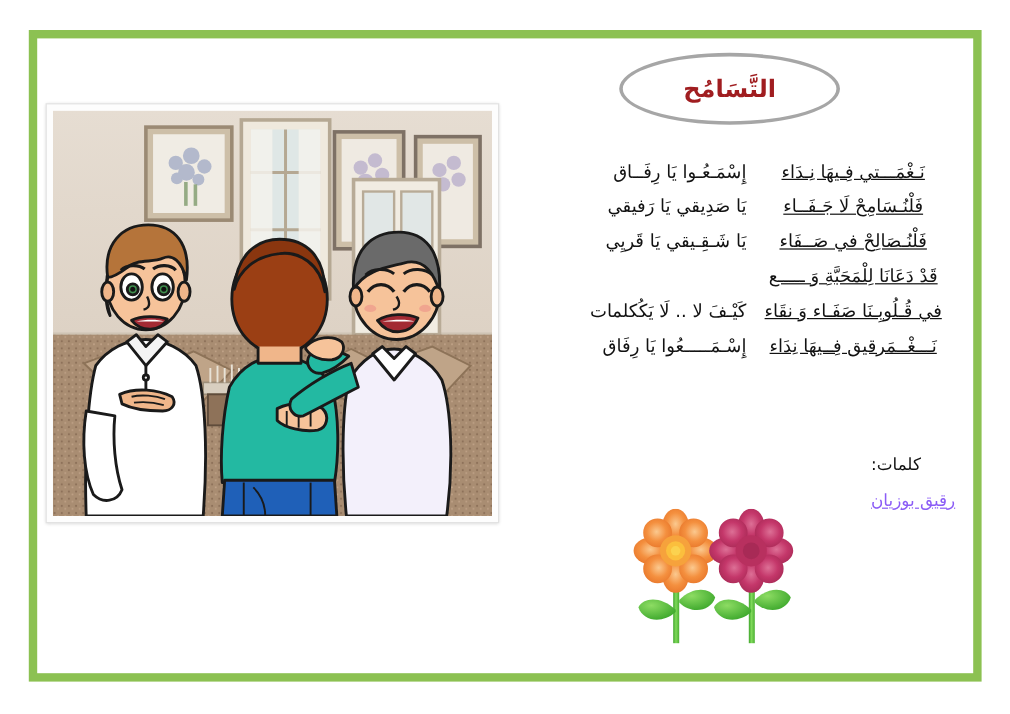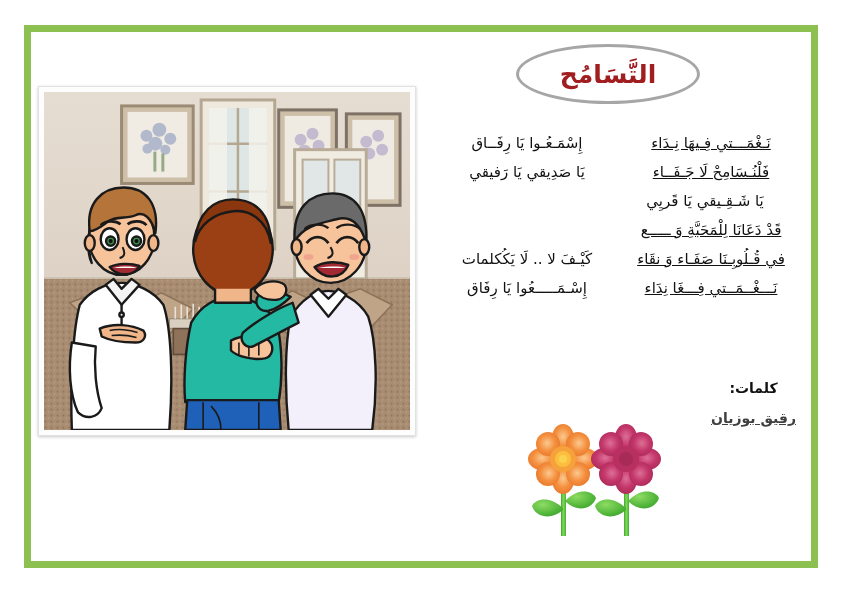--- a/index.html
+++ b/index.html
@@ -63,21 +63,21 @@
     background: #ffffff;
   }
   #title-text {
     position: absolute;
     inset: 0;
     display: flex;
     align-items: center;
     justify-content: center;
     color: #a01d20;
     font-family: "DejaVu Sans", "Liberation Sans", sans-serif;
-    font-size: 25px;
+    font-size: 20px;
     font-weight: bold;
     direction: rtl;
     letter-spacing: 0.5px;
   }
 
   
   #poem {
     position: absolute;
     left: 432px;
     top: 134px;
@@ -96,44 +96,42 @@
     white-space: nowrap;
   }
   .hemistich-a {
     width: 178px;
     text-align: center;
     direction: rtl;
     text-decoration: underline;
   }
   .hemistich-b {
     width: 190px;
-    text-align: center;
     direction: rtl;
   }
 
   
   #credits {
     position: absolute;
     right: 46px;
     top: 378px;
     direction: rtl;
-    text-align: center;
-    font-weight: bold;
+    text-align: left;
   }
   #credits-label {
     font-size: 14px;
     color: #111111;
     line-height: 20px;
     font-family: "DejaVu Sans", "Liberation Sans", sans-serif;
   }
   #credits-link {
     display: inline-block;
     margin-top: 12px;
     font-size: 14px;
-    color: #404040;
+    color: #8b5cf6;
     text-decoration: underline;
     cursor: pointer;
     font-family: "DejaVu Sans", "Liberation Sans", sans-serif;
   }
 
   
   #flowers {
     position: absolute;
     left: 524px;
     top: 424px;
@@ -385,31 +383,32 @@
 <div id="poem">
   <div class="verse-row">
     <span class="hemistich-a">نَـغْمَـــتي فِـيهَا نِـدَاء</span>
     <span class="hemistich-b">إِسْمَـعُـوا يَا رِفَــاق</span>
   </div>
   <div class="verse-row">
     <span class="hemistich-a">فَلْنُـسَامِحْ لَا جَـفَــاء</span>
     <span class="hemistich-b">يَا صَدِيقي يَا رَفيقي</span>
   </div>
   <div class="verse-row">
+    <span class="hemistich-a">فَلْنُـصَالِحْ في صَــفَاء</span>
     <span class="hemistich-b">يَا شَـقِـيقي يَا قَريِي</span>
   </div>
   <div class="verse-row">
     <span class="hemistich-a">قَدْ دَعَانَا لِلْمَحَبَّةِ وَ ـــــع</span>
   </div>
   <div class="verse-row">
     <span class="hemistich-a">في قُـلُوبِـنَا صَفَـاء وَ نقَاء</span>
     <span class="hemistich-b">كَيْـفَ لا .. لَا يَكُكلمات</span>
   </div>
   <div class="verse-row">
-    <span class="hemistich-a">نَـــغْــمَــتي فِـــغَا نِدَاء</span>
+    <span class="hemistich-a">نَـــغْــمَرقيق فِــيهَا نِدَاء</span>
     <span class="hemistich-b">إِسْـمَـــــعُوا يَا رِفَاق</span>
   </div>
 </div>
 
 <div id="credits">
   <div id="credits-label">كلمات:</div>
   <a id="credits-link" href="#">رقيق بوزيان</a>
 </div>
 
 <div id="flowers">

